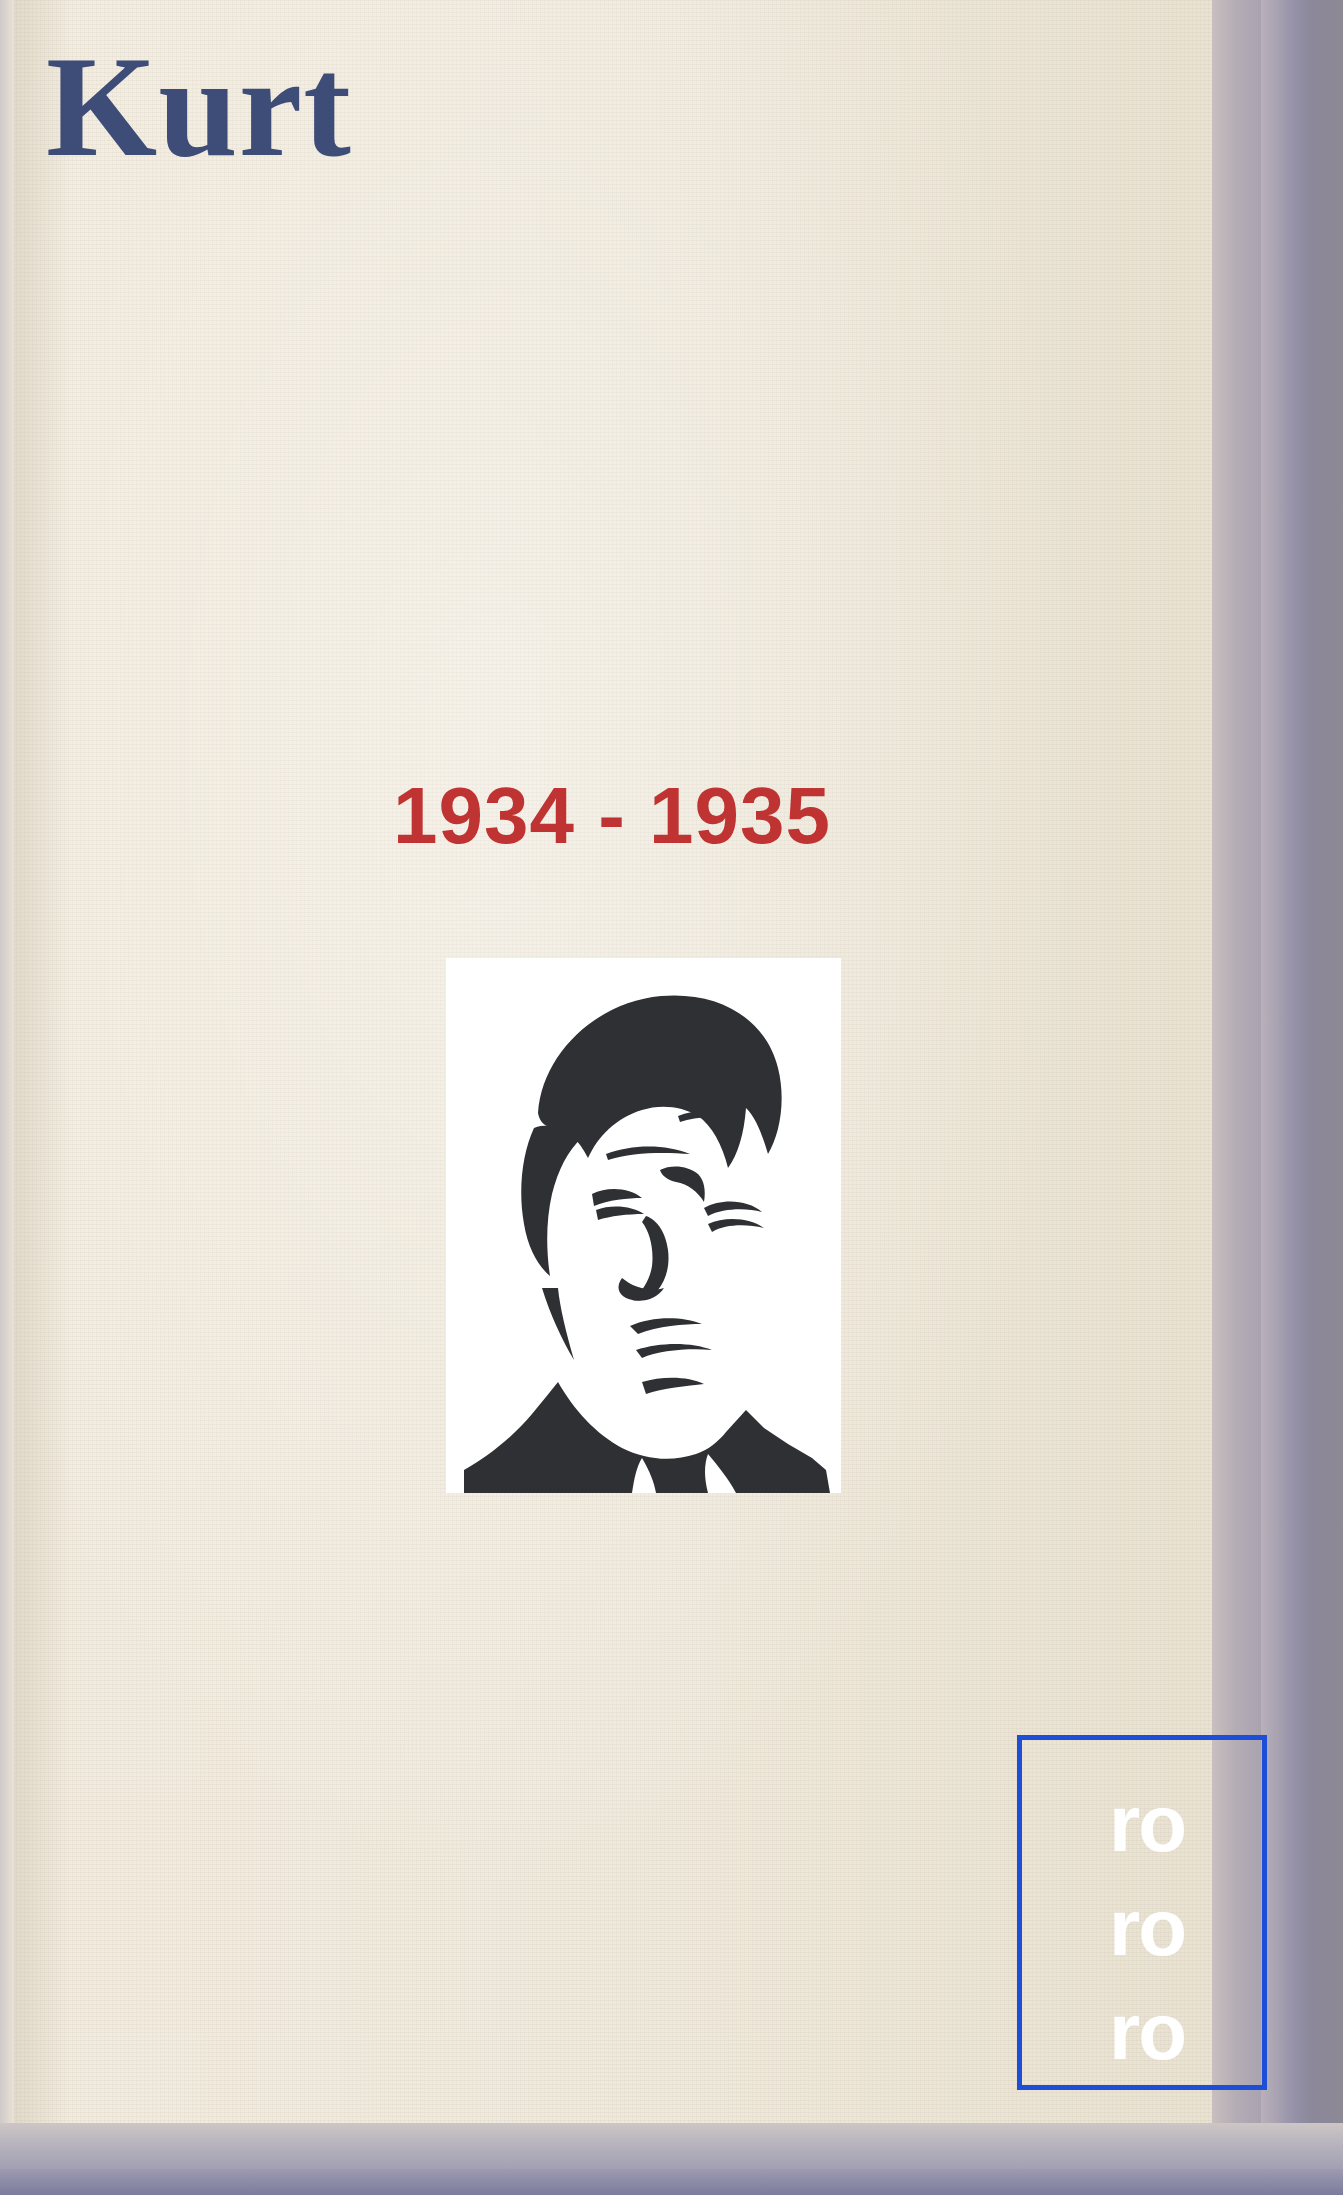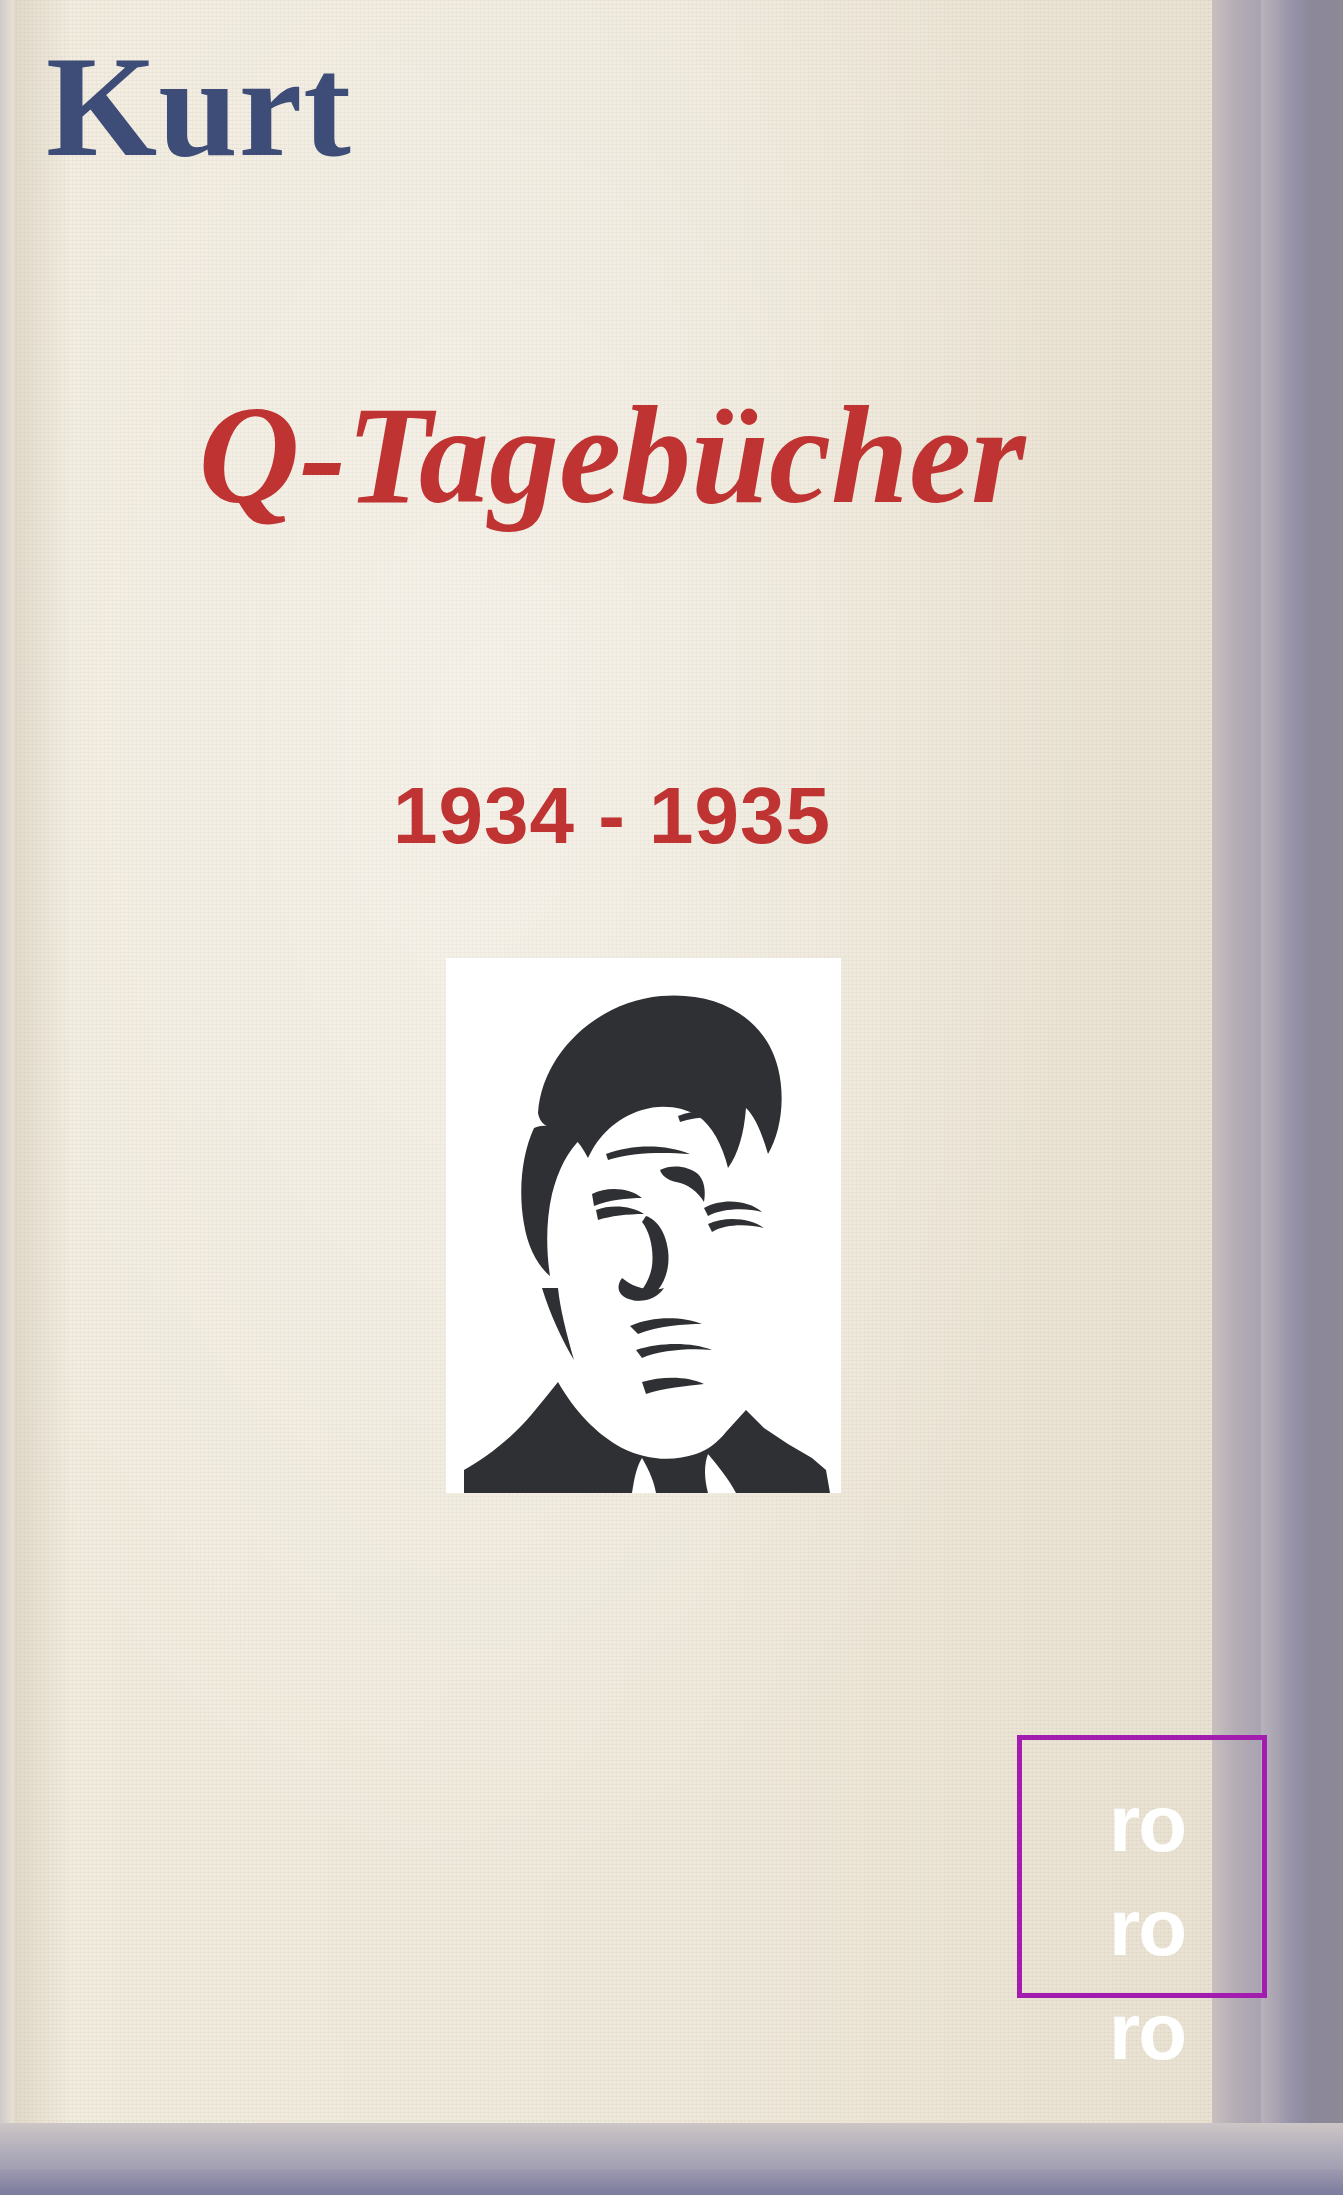--- a/index.html
+++ b/index.html
@@ -175,22 +175,22 @@
     overflow: hidden;
   }
   .portrait svg { display: block; }
 
   
   .logo-box {
     position: absolute;
     left: 1005px;
     top: 1735px;
     width: 250px;
-    height: 263px;
-    border: 5px solid #a21caf;
+    height: 355px;
+    border: 5px solid #1d4ed8;
     box-sizing: border-box;
   }
   .logo-box .ro {
     position: absolute;
     left: 0;
     width: 250px;
     text-align: center;
     color: #ffffff;
     font-family: "Liberation Sans", sans-serif;
     font-weight: bold;
@@ -233,21 +233,20 @@
   <div class="right-shade"></div>
   <div class="edge-left"></div>
 
   <div class="content">
 
     <div class="author">
       <span class="l1">Kurt</span>
     </div>
 
     <div class="title">
-      <span class="t2">Q-Tagebücher</span>
     </div>
 
     <div class="years">1934 - 1935</div>
 
     <div class="portrait">
       <svg width="395" height="535" viewBox="0 0 395 535" xmlns="http://www.w3.org/2000/svg">
         <rect x="0" y="0" width="395" height="535" fill="#ffffff"></rect>
         <g fill="#2f3033">
 
           <path d="M92 155 C96 96 150 44 215 38 C275 33 320 62 332 110

